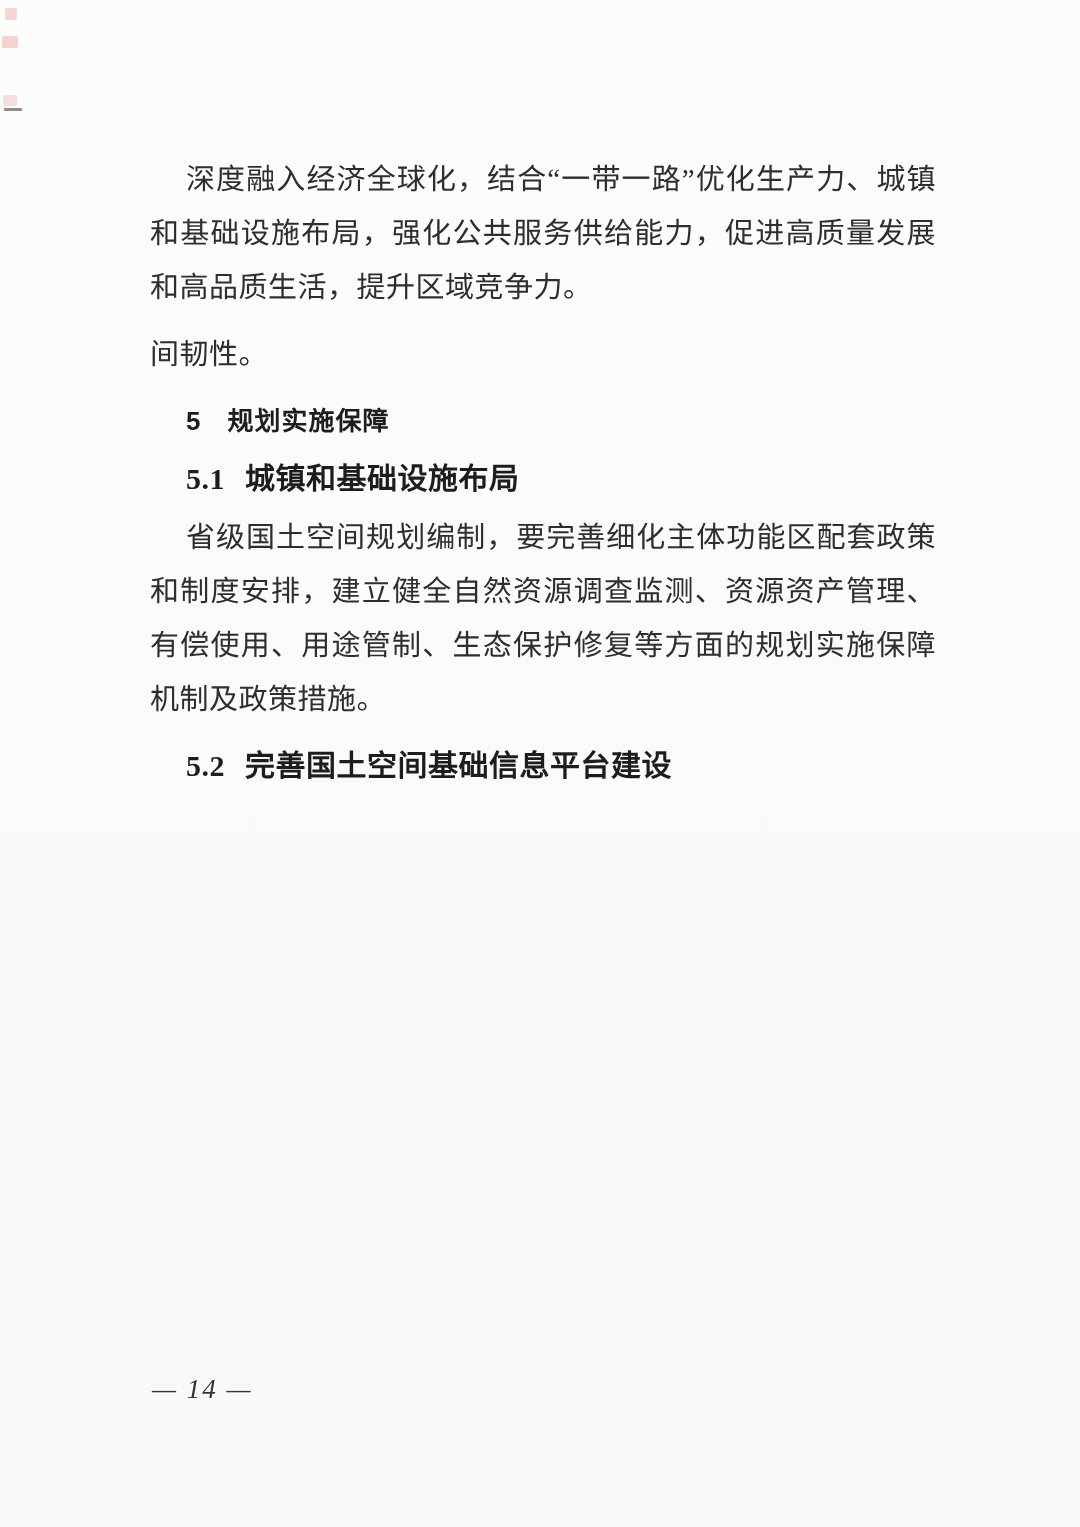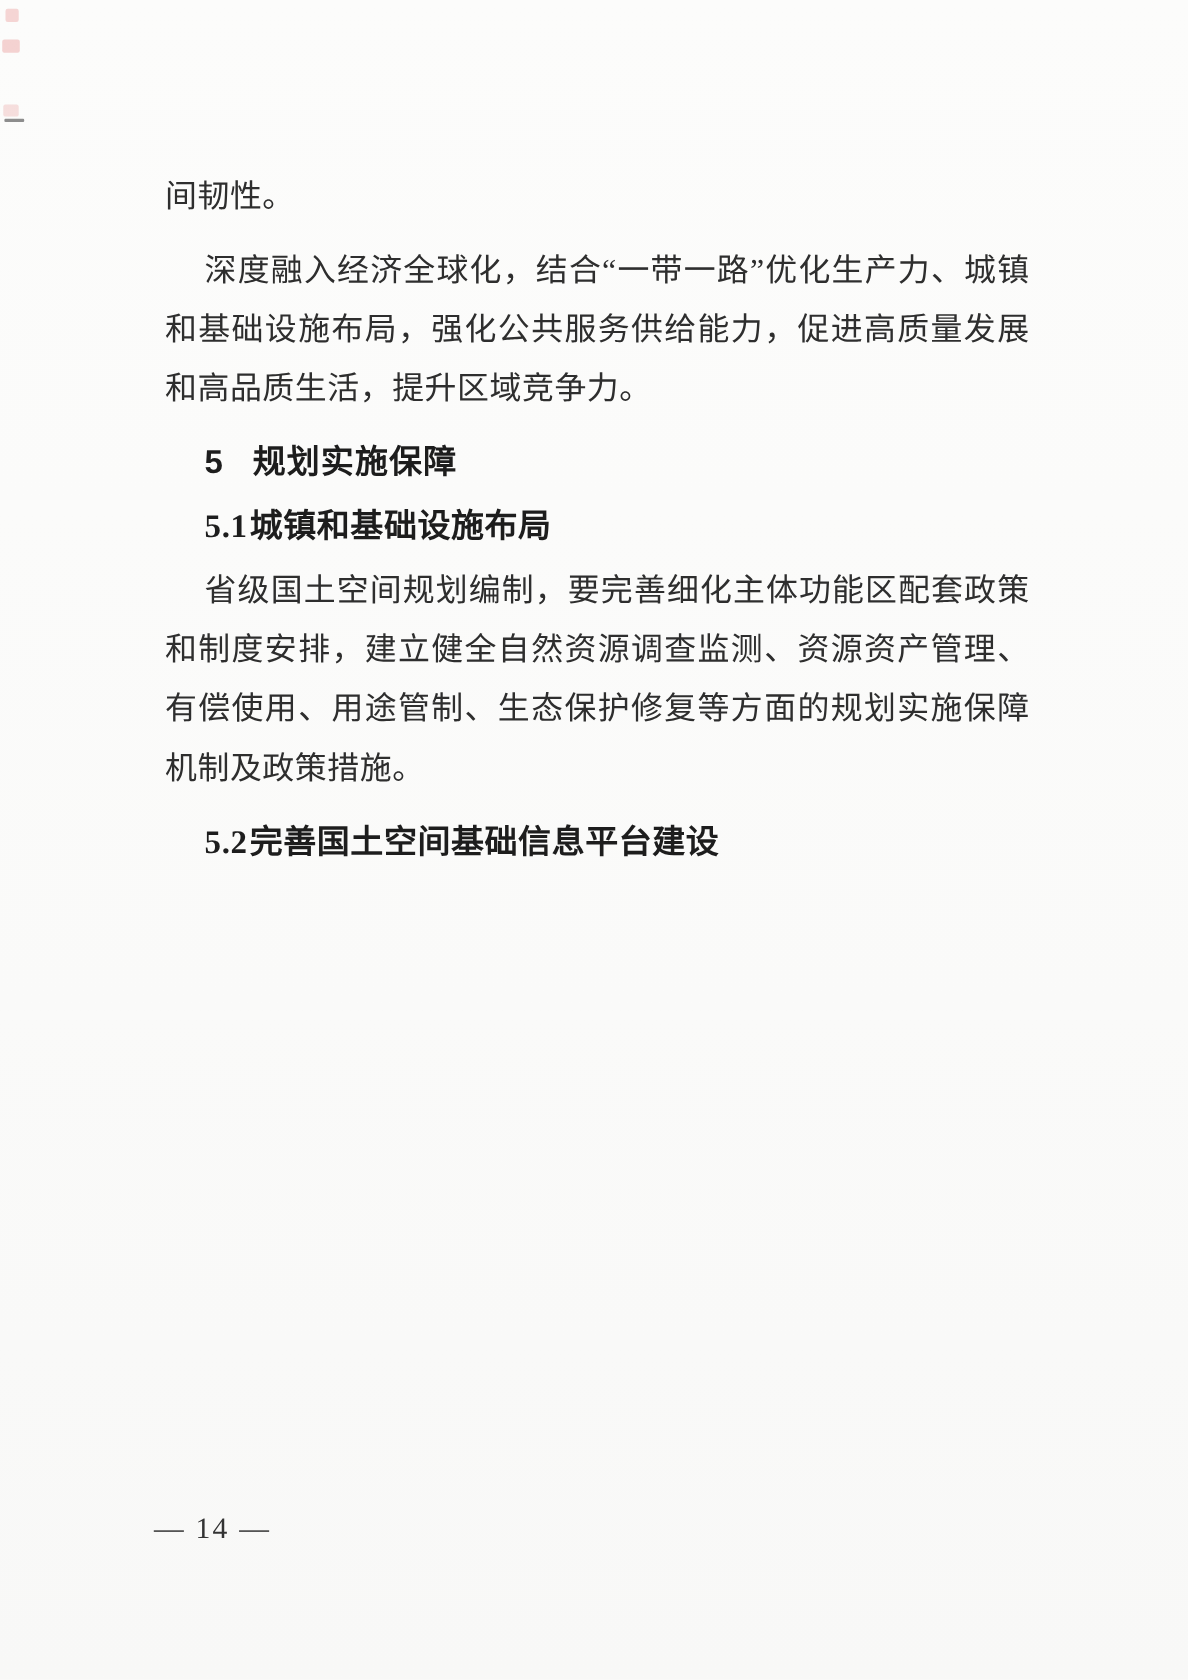--- a/index.html
+++ b/index.html
@@ -63,66 +63,67 @@
     text-indent: 36px;
     margin: 0 0 13px 0;
     letter-spacing: 0.5px;
     color: #2e2e2e;
   }
   .no-indent {
     text-indent: 0;
   }
   .heading-l1 {
     font-family: "Liberation Sans", sans-serif;
-    font-size: 30px;
+    font-size: 26px;
     font-weight: 700;
     line-height: 54px;
     margin: 0 0 4px 0;
     text-indent: 36px;
     color: #1d1d1d;
     letter-spacing: 1px;
   }
   .heading-l2 {
     font-family: "Liberation Serif", serif;
     font-size: 30px;
     font-weight: 700;
     line-height: 54px;
     margin: 0 0 4px 0;
     text-indent: 36px;
     color: #1d1d1d;
     letter-spacing: 0.5px;
   }
   .heading-num-l1 { margin-right: 26px; }
-  .heading-num-l2 { margin-right: 2px; }
+  .heading-num-l2 { margin-right: 20px; }
   .page-footer {
     position: absolute;
-    left: 140px;
+    left: 152px;
     top: 1374px;
     font-family: "Liberation Serif", serif;
     font-size: 27px;
     line-height: 30px;
     color: #333333;
     letter-spacing: 2px;
+    font-style: italic;
   }
 </style>
 </head>
 <body>
 
 <div class="page">
 
   <span class="artifact-red-a"></span>
   <span class="artifact-red-b"></span>
   <span class="artifact-red-c"></span>
   <span class="artifact-dash"></span>
 
   <div class="doc">
 
+    <p class="body-text">深度融入经济全球化，结合“一带一路”优化生产力、城镇和基础设施布局，强化公共服务供给能力，促进高质量发展和高品质生活，提升区域竞争力。</p>
+
     <p class="body-text no-indent">间韧性。</p>
-
-    <p class="body-text">深度融入经济全球化，结合“一带一路”优化生产力、城镇和基础设施布局，强化公共服务供给能力，促进高质量发展和高品质生活，提升区域竞争力。</p>
 
 
 
 
     <h2 class="heading-l1"><span class="heading-num-l1">5</span><span>规划实施保障</span></h2>
 
     <h3 class="heading-l2"><span class="heading-num-l2">5.1</span><span>城镇和基础设施布局</span></h3>
 
     <p class="body-text">省级国土空间规划编制，要完善细化主体功能区配套政策和制度安排，建立健全自然资源调查监测、资源资产管理、有偿使用、用途管制、生态保护修复等方面的规划实施保障机制及政策措施。</p>
 

